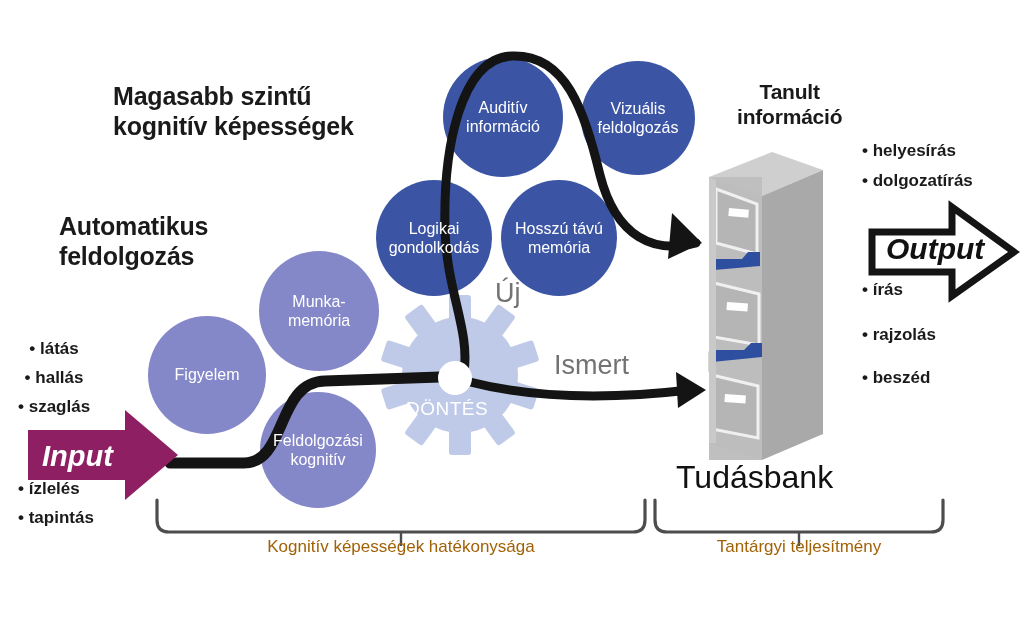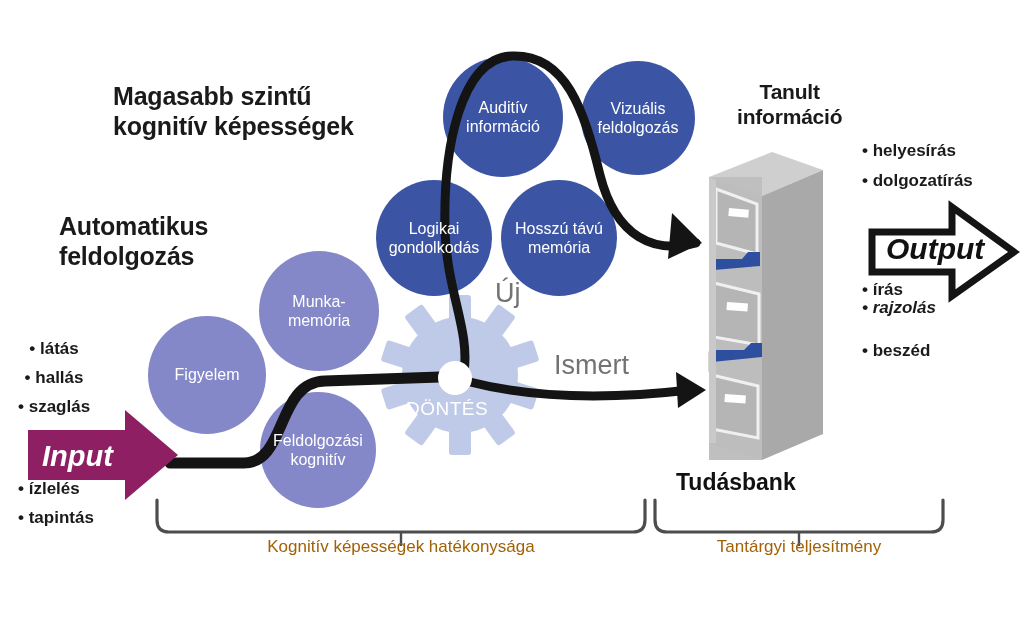--- a/index.html
+++ b/index.html
@@ -7,21 +7,21 @@
   #stage{position:relative;width:1024px;height:633px;background:#fff;overflow:hidden;}
   #stage svg.layer{position:absolute;left:0;top:0;width:1024px;height:633px;}
   .txt{position:absolute;color:#1a1a1a;}
   .heading{font-weight:bold;font-size:25px;line-height:1.18;letter-spacing:-0.2px;}
   .bullets{font-weight:bold;font-size:17px;line-height:1.0;}
   .bullets div{white-space:nowrap;}
   .circle-label{position:absolute;color:#fff;text-align:center;font-size:16px;line-height:1.18;
                 display:flex;align-items:center;justify-content:center;pointer-events:none;}
   .flowlabel{position:absolute;font-size:27px;color:#737373;}
   .bracelabel{position:absolute;font-size:17px;color:#a16207;text-align:center;}
-  .bigtitle{position:absolute;font-weight:bold;font-size:23px;color:#111;margin-top:10px;}
+  .bigtitle{position:absolute;font-weight:normal;font-size:32px;color:#111;}
   .arrowtext{position:absolute;font-style:italic;font-weight:bold;}
   .gear-label{position:absolute;color:#fff;font-size:19px;letter-spacing:.5px;}
 </style>
 </head>
 <body>
 
 <div id="stage">
 
   <svg class="layer" viewBox="0 0 1024 633">
 
@@ -128,21 +128,21 @@
 
   <div class="arrowtext" style="left:42px;top:440px;font-size:29px;color:#ffffff;">Input</div>
 
   <div class="txt bullets" style="left:862px;top:142px;">
     <div><span>•&nbsp;</span><span>helyesírás</span></div>
     <div style="margin-top:13px;"><span>•&nbsp;</span><span>dolgozatírás</span></div>
   </div>
 
   <div class="txt bullets" style="left:862px;top:281px;">
     <div><span>•&nbsp;</span><span>írás</span></div>
-    <div style="margin-top:1px;font-style:italic;"><span>•&nbsp;</span><span>rajzolás</span></div>
+    <div style="margin-top:28px;"><span>•&nbsp;</span><span>rajzolás</span></div>
     <div style="margin-top:26px;"><span>•&nbsp;</span><span>beszéd</span></div>
   </div>
 
   <div class="arrowtext" style="left:886px;top:232px;font-size:30px;color:#111;">Output</div>
 
   <div class="circle-label" style="left:148px;top:355px;width:118px;height:40px;white-space:pre;">Figyelem</div>
   <div class="circle-label" style="left:259px;top:291px;width:120px;height:42px;white-space:pre;">Munka-
 memória</div>
   <div class="circle-label" style="left:256px;top:430px;width:124px;height:42px;white-space:pre;">Feldolgozási
 kognitív</div>

